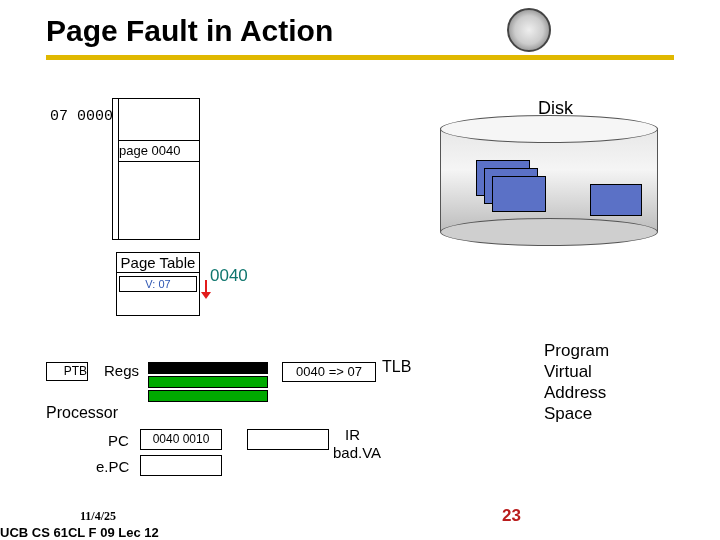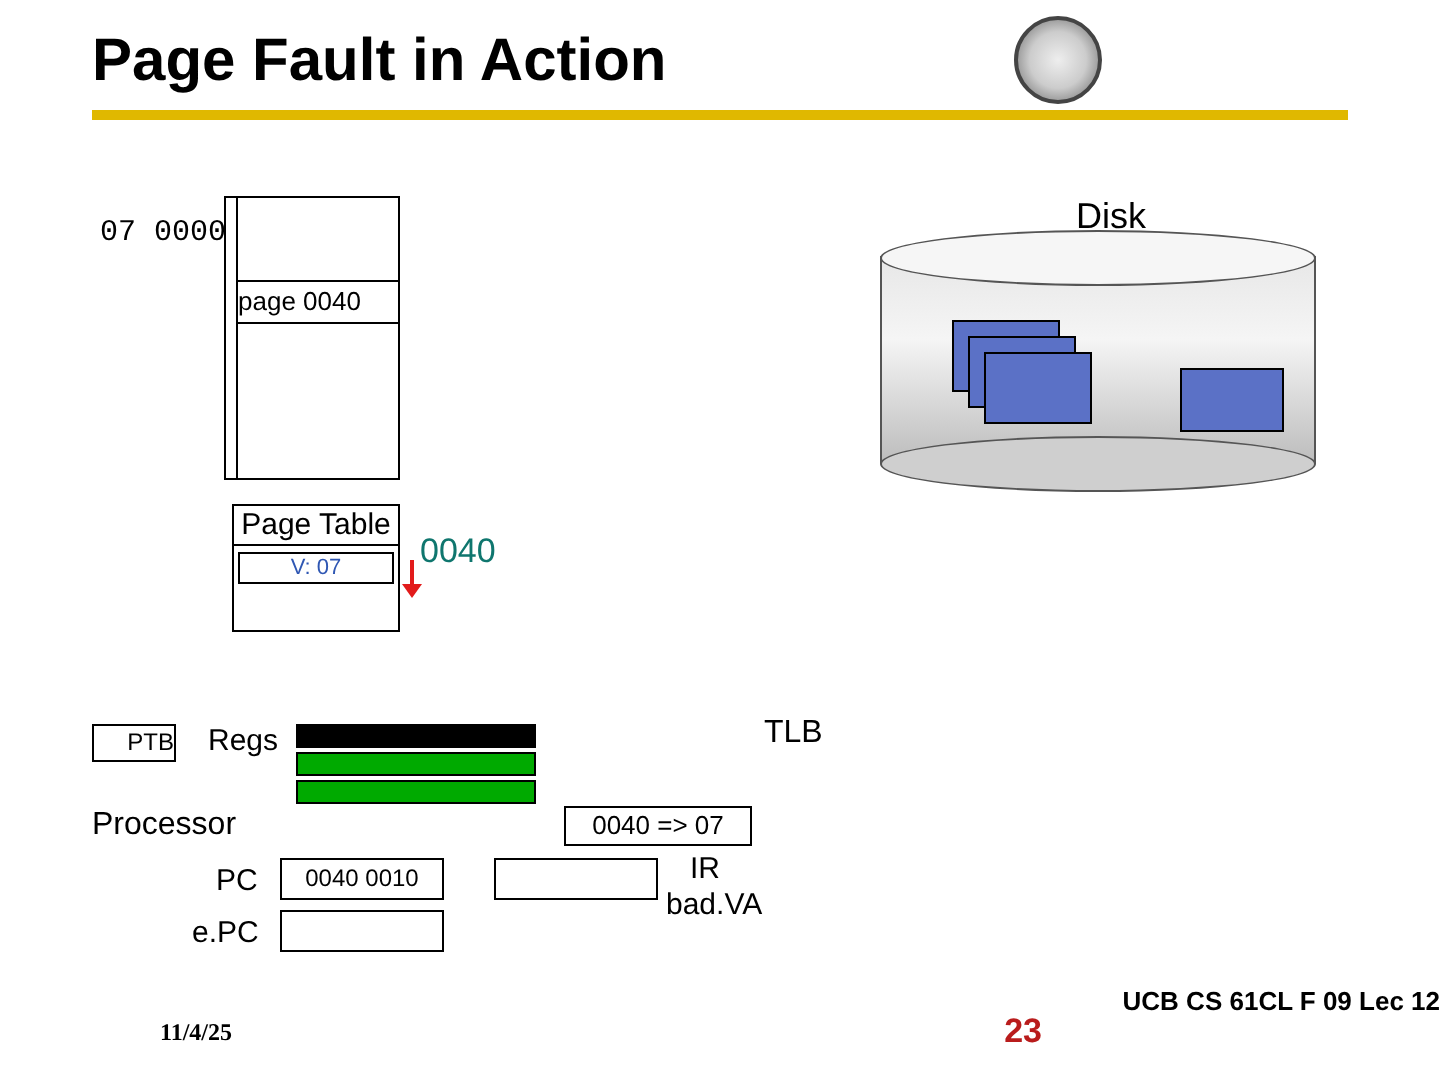--- a/index.html
+++ b/index.html
@@ -37,41 +37,41 @@
 .pc-label{position:absolute;left:108px;top:432px;font-size:15px;}
 .pc-box{position:absolute;left:140px;top:429px;width:80px;height:19px;border:1.5px solid #000;text-align:center;font-size:12px;line-height:18px;}
 .epc-label{position:absolute;left:96px;top:458px;font-size:15px;}
 .epc-box{position:absolute;left:140px;top:455px;width:80px;height:19px;border:1.5px solid #000;}
 
 .ir-box{position:absolute;left:247px;top:429px;width:80px;height:19px;border:1.5px solid #000;}
 .ir-label{position:absolute;left:345px;top:426px;font-size:15px;}
 .badva-label{position:absolute;left:333px;top:444px;font-size:15px;}
 
 
-.tlb-box{position:absolute;left:282px;top:362px;width:92px;height:18px;border:1.5px solid #000;text-align:center;font-size:13px;line-height:17px;margin-top:41px;}
+.tlb-box{position:absolute;left:282px;top:362px;width:92px;height:18px;border:1.5px solid #000;text-align:center;font-size:13px;line-height:17px;}
 .tlb-label{position:absolute;left:382px;top:358px;font-size:16px;}
 
 
 .vas-label{position:absolute;left:544px;top:340px;font-size:17px;line-height:21px;}
 
 
 .disk-label{position:absolute;left:538px;top:98px;font-size:18px;}
 .disk{position:absolute;left:440px;top:118px;width:216px;height:124px;}
 .cyl-side{position:absolute;left:0;top:10px;width:216px;height:104px;background:linear-gradient(180deg,#e7e7e7 0%,#f5f5f5 40%,#bcbcbc 100%);border-left:1.5px solid #555;border-right:1.5px solid #555;}
 .ellipse{position:absolute;left:0;width:216px;height:26px;border:1.5px solid #555;border-radius:50%;}
 .ell-top{top:-3px;background:#f6f6f6;}
 .ell-bot{top:100px;background:#cfcfcf;}
 .disk-page{position:absolute;border:1.5px solid #000;background:#5b71c6;width:52px;height:34px;}
 .dp1{left:476px;top:160px;}
 .dp2{left:484px;top:168px;}
 .dp3{left:492px;top:176px;}
 .disk-page-r{position:absolute;left:590px;top:184px;width:50px;height:30px;border:1.5px solid #000;background:#5b71c6;}
 
 .foot-date{position:absolute;left:80px;bottom:16px;font-size:12px;font-family:"Times New Roman",serif;font-weight:bold;}
-.foot-mid{position:absolute;left:0;bottom:32px;width:720px;text-align:right;font-size:13px;font-weight:bold;}
+.foot-mid{position:absolute;left:0;bottom:0;width:720px;text-align:left;font-size:13px;font-weight:bold;}
 .foot-page{position:absolute;right:48px;bottom:14px;font-size:17px;font-weight:bold;color:#b91c1c;}
 </style>
 </head>
 <body>
 
 <div class="stage">
 
   <div class="title-bar">Page Fault in Action</div>
   <div class="rule"></div>
   <div class="seal"></div>
@@ -109,18 +109,24 @@
   <div class="pc-box">0040 0010</div>
   <div class="epc-label">e.PC</div>
   <div class="epc-box"></div>
   <div class="ir-box"></div>
   <div class="ir-label">IR</div>
   <div class="badva-label">bad.VA</div>
 
   <div class="tlb-box">0040 =&gt; 07</div>
   <div class="tlb-label">TLB</div>
 
+  <div class="vas-label">
+    <span>Program</span><br>
+    <span>Virtual</span><br>
+    <span>Address</span><br>
+    <span>Space</span>
+  </div>
 
   <div class="foot-date">11/4/25</div>
   <div class="foot-mid">UCB CS 61CL F 09 Lec 12</div>
   <div class="foot-page">23</div>
 
 </div>
 
 </body></html>

